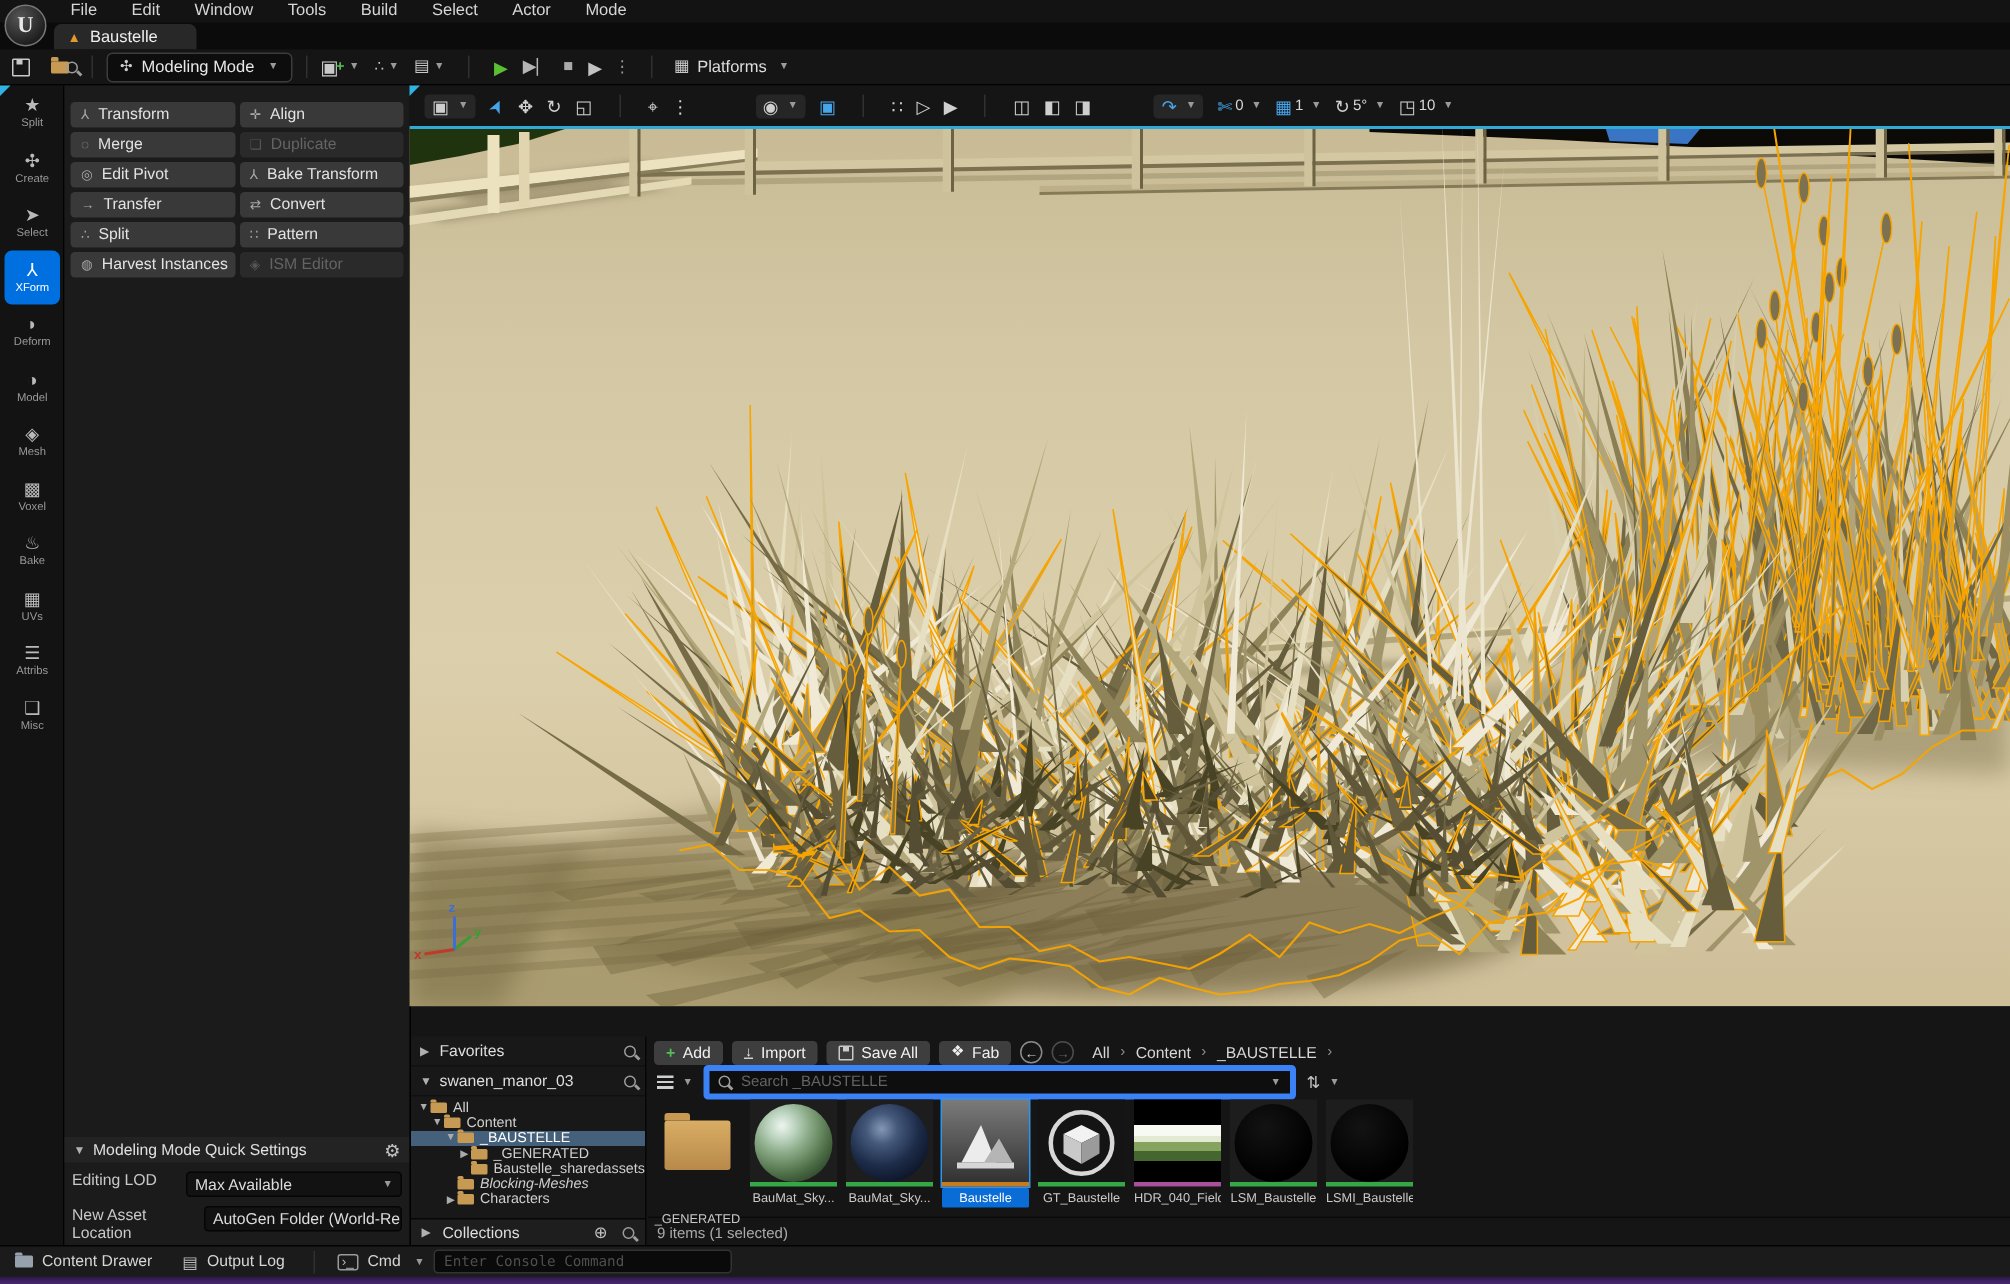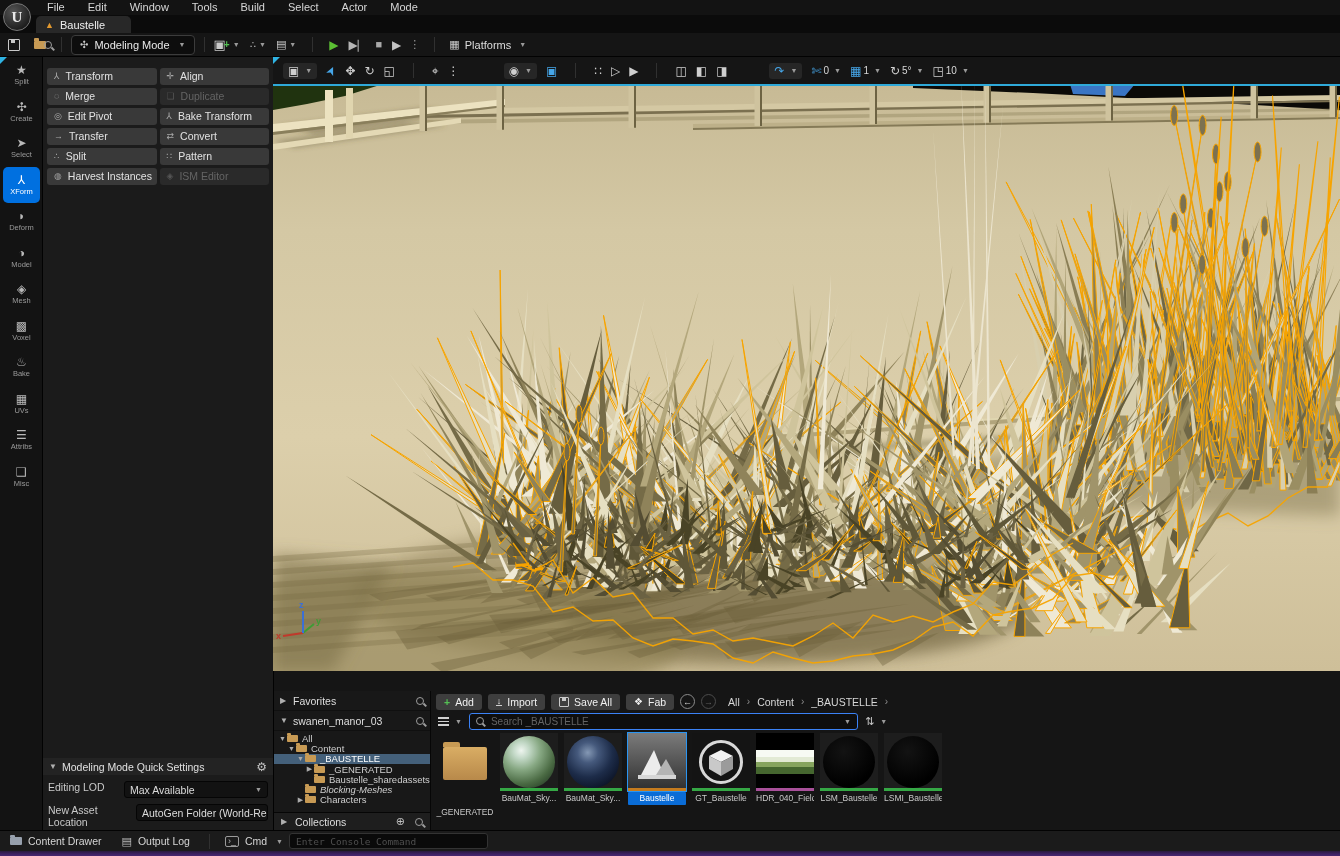--- a/index.html
+++ b/index.html
@@ -98,21 +98,21 @@
   #cb-toolbar{height:21px;display:flex;align-items:center;gap:6px;padding:0 4px;font-size:10.5px;}
   .cb-btn{height:16px;background:#3e3e3e;border-radius:3px;display:flex;align-items:center;gap:5px;padding:0 8px;color:#f0f0f0;cursor:pointer;}
   .cb-btn .plus{color:#54c054;font-weight:bold;}
   .imp{display:inline-block;border-bottom:1.5px solid #cfcfcf;font-size:9px;line-height:8px;padding:0 1px;}
   .navc{width:13px;height:13px;border:1px solid #8b8b8b;border-radius:50%;color:#d2d2d2;font-size:9px;display:flex;align-items:center;justify-content:center;}
   .navc.dim{border-color:#4c4c4c;color:#5d5d5d;}
   #crumbs{display:flex;align-items:center;gap:7px;margin-left:6px;font-size:10.5px;color:#d6d6d6;}
   .crumb-sep{color:#8d8d8d;font-size:10px;}
   #cb-searchrow{height:18px;display:flex;align-items:center;gap:7px;padding:0 6px;}
   .filt{width:11px;height:9px;background:linear-gradient(#cfcfcf 0 1.5px,transparent 1.5px 3.6px,#cfcfcf 3.6px 5.1px,transparent 5.1px 7.2px,#cfcfcf 7.2px 8.7px,transparent 8.7px);}
-  #searchbox{flex:0 0 375px;height:15px;background:#0e0e0e;border:1px solid #3b82f6;border-radius:3px;display:flex;align-items:center;padding:0 6px;gap:5px;position:relative;}
+  #searchbox{flex:0 0 375px;height:15px;background:#0e0e0e;border:4px solid #3b82f6;border-radius:3px;display:flex;align-items:center;padding:0 6px;gap:5px;position:relative;}
   #searchbox input{flex:1;background:transparent;border:none;outline:none;color:#cfcfcf;font-size:10px;font-family:inherit;}
   #searchbox input::placeholder{color:#646464;}
   #cb-assets{height:78px;display:flex;align-items:flex-start;gap:6px;padding:3px 0 0 4px;}
   .tile{width:58px;flex:none;cursor:pointer;}
   .thumbwrap{width:58px;height:58px;position:relative;box-sizing:border-box;background:transparent;}
   .tile.framed .thumbwrap{background:#1d1d1d;}
   .tile.selected .thumbwrap{outline:2px solid #2a95f2;outline-offset:-1px;}
   .checker{background-color:#1c1c1c;background-image:linear-gradient(45deg,#292929 25%,transparent 25%,transparent 75%,#292929 75%),linear-gradient(45deg,#292929 25%,transparent 25%,transparent 75%,#292929 75%);background-size:14px 14px;background-position:0 0,7px 7px;}
   .bar{position:absolute;left:0;bottom:0;width:100%;height:3px;}
   .tile-label{height:13px;line-height:13px;font-size:8.5px;color:#c9c9c9;text-align:center;white-space:nowrap;overflow:hidden;margin-top:1px;}
@@ -1936,20 +1936,23 @@
             <div class="tile-label">LSM_Baustelle</div>
           </div>
           <div class="tile framed">
             <div class="thumbwrap checker">
               <div class="sphere black"></div>
               <div class="bar" style="background: rgb(53, 168, 69);"></div>
             </div>
             <div class="tile-label">LSMI_Baustelle</div>
           </div>
         </div>
+      <div id="cb-status">
+          <span>9 items (1 selected)</span>
+        </div>
     </div>
   </div>
 
   <div id="statusbar">
     <div class="sb-item">
       <span class="fold gray"></span>
       <span>Content Drawer</span>
     </div>
     <div class="sb-item">
       <span class="termico">▤</span>

